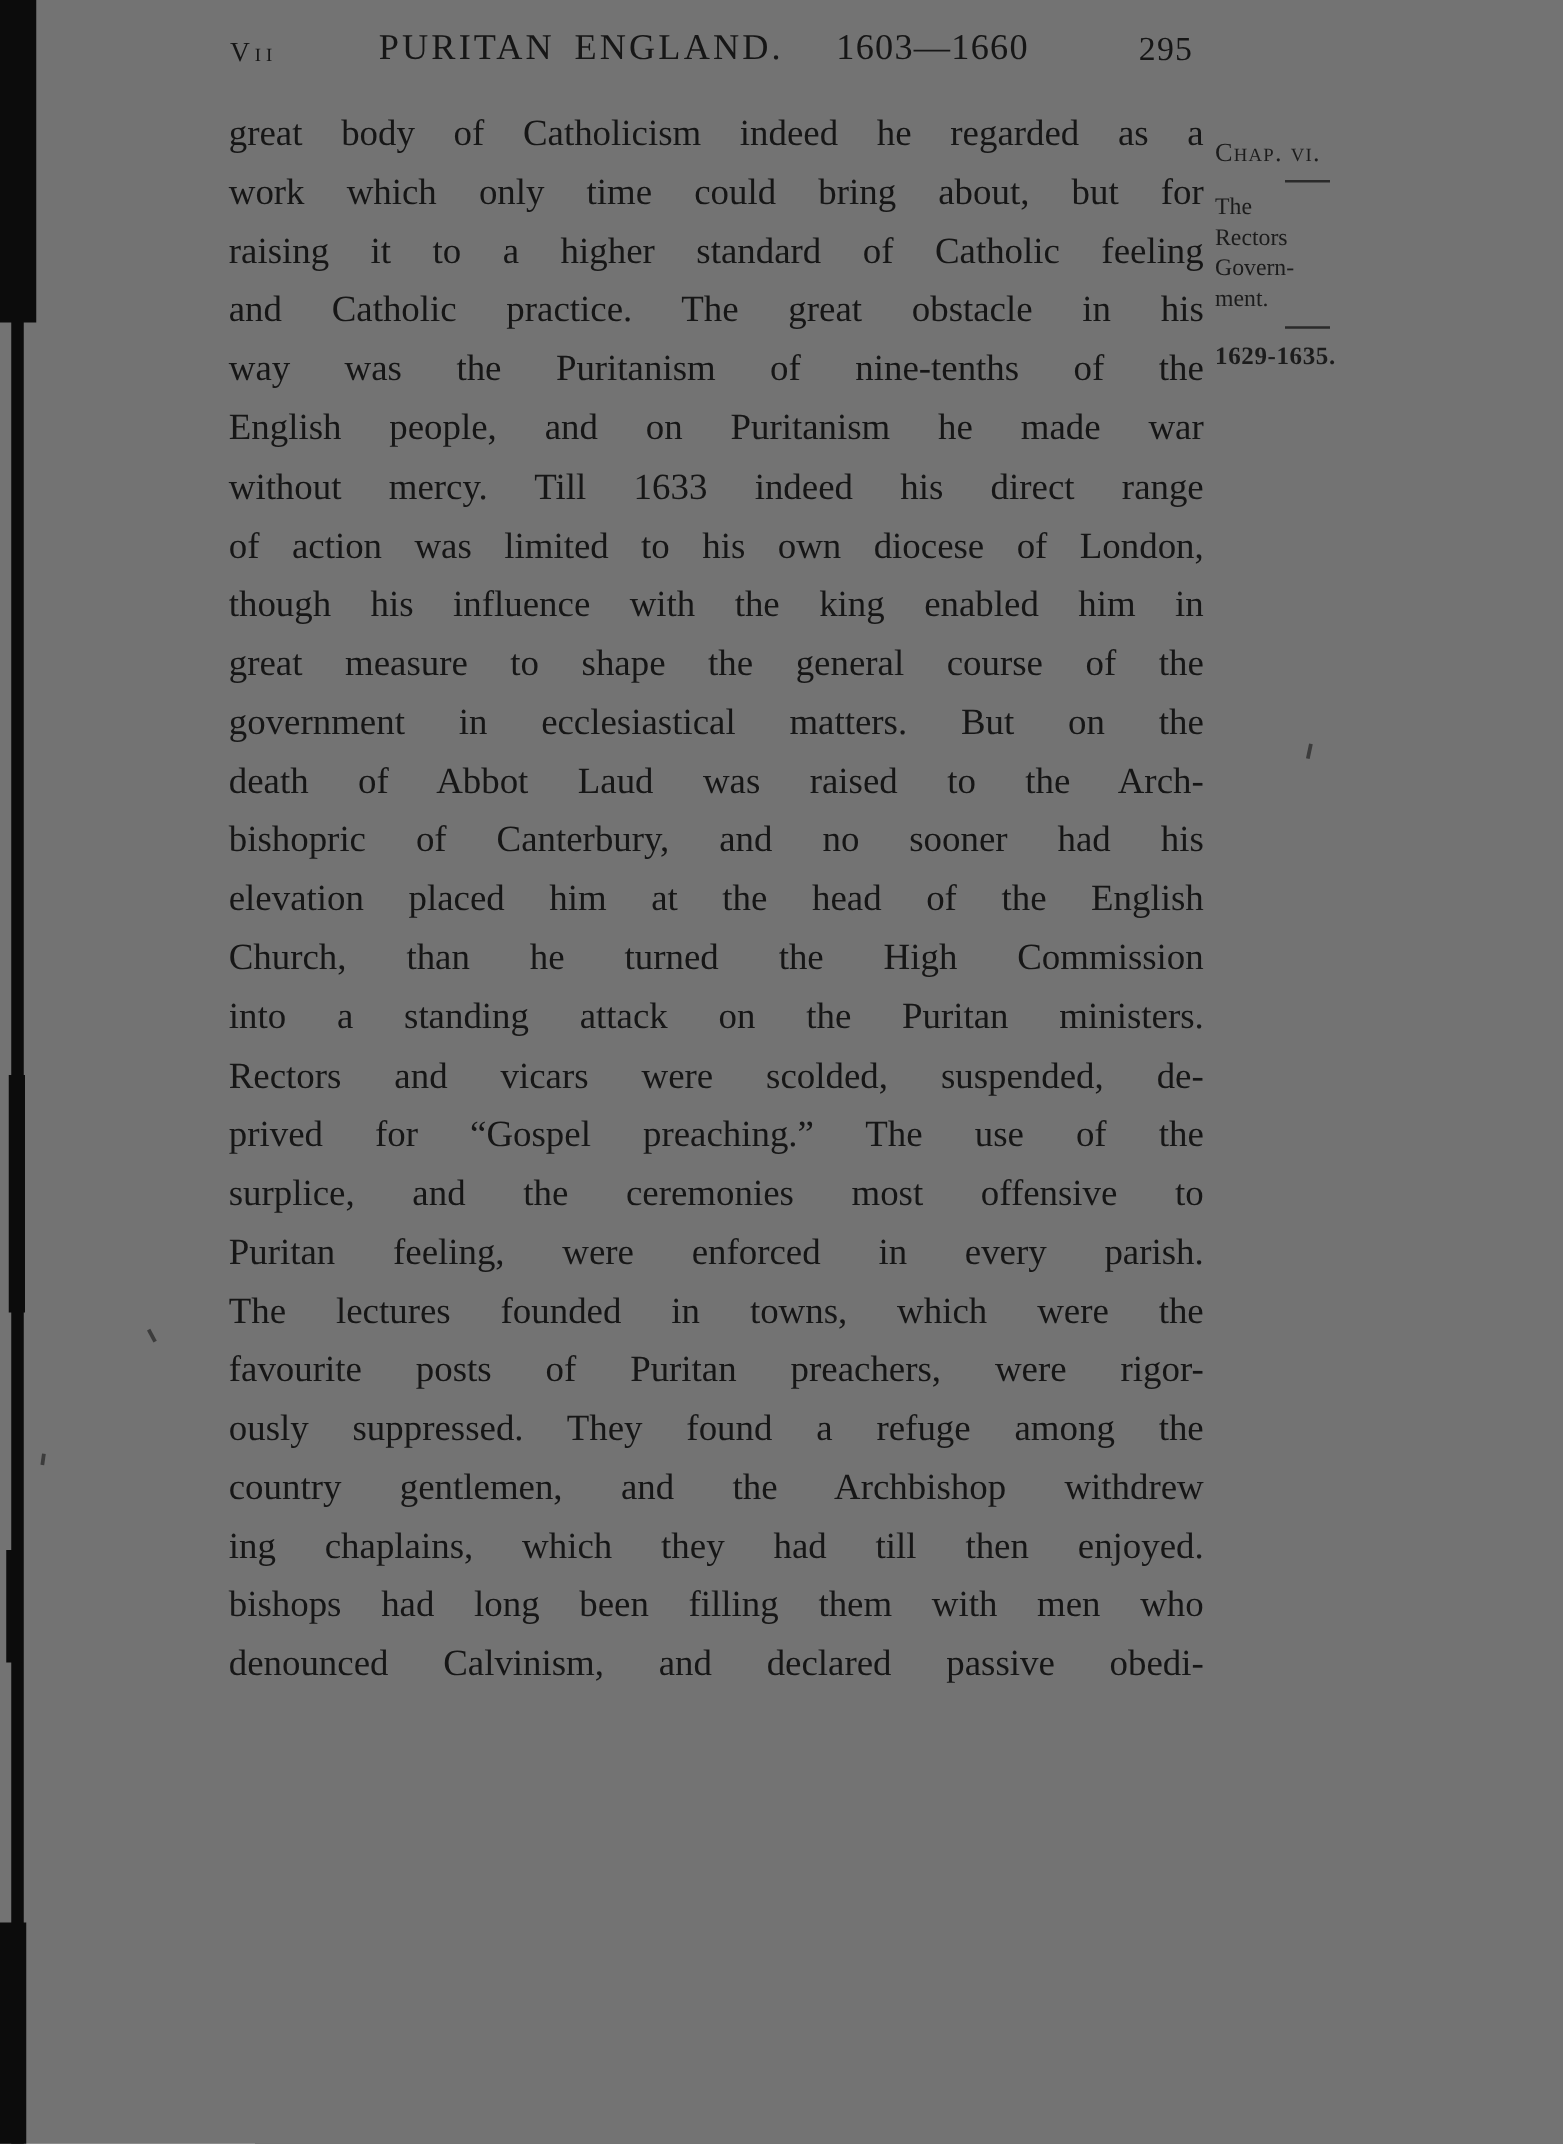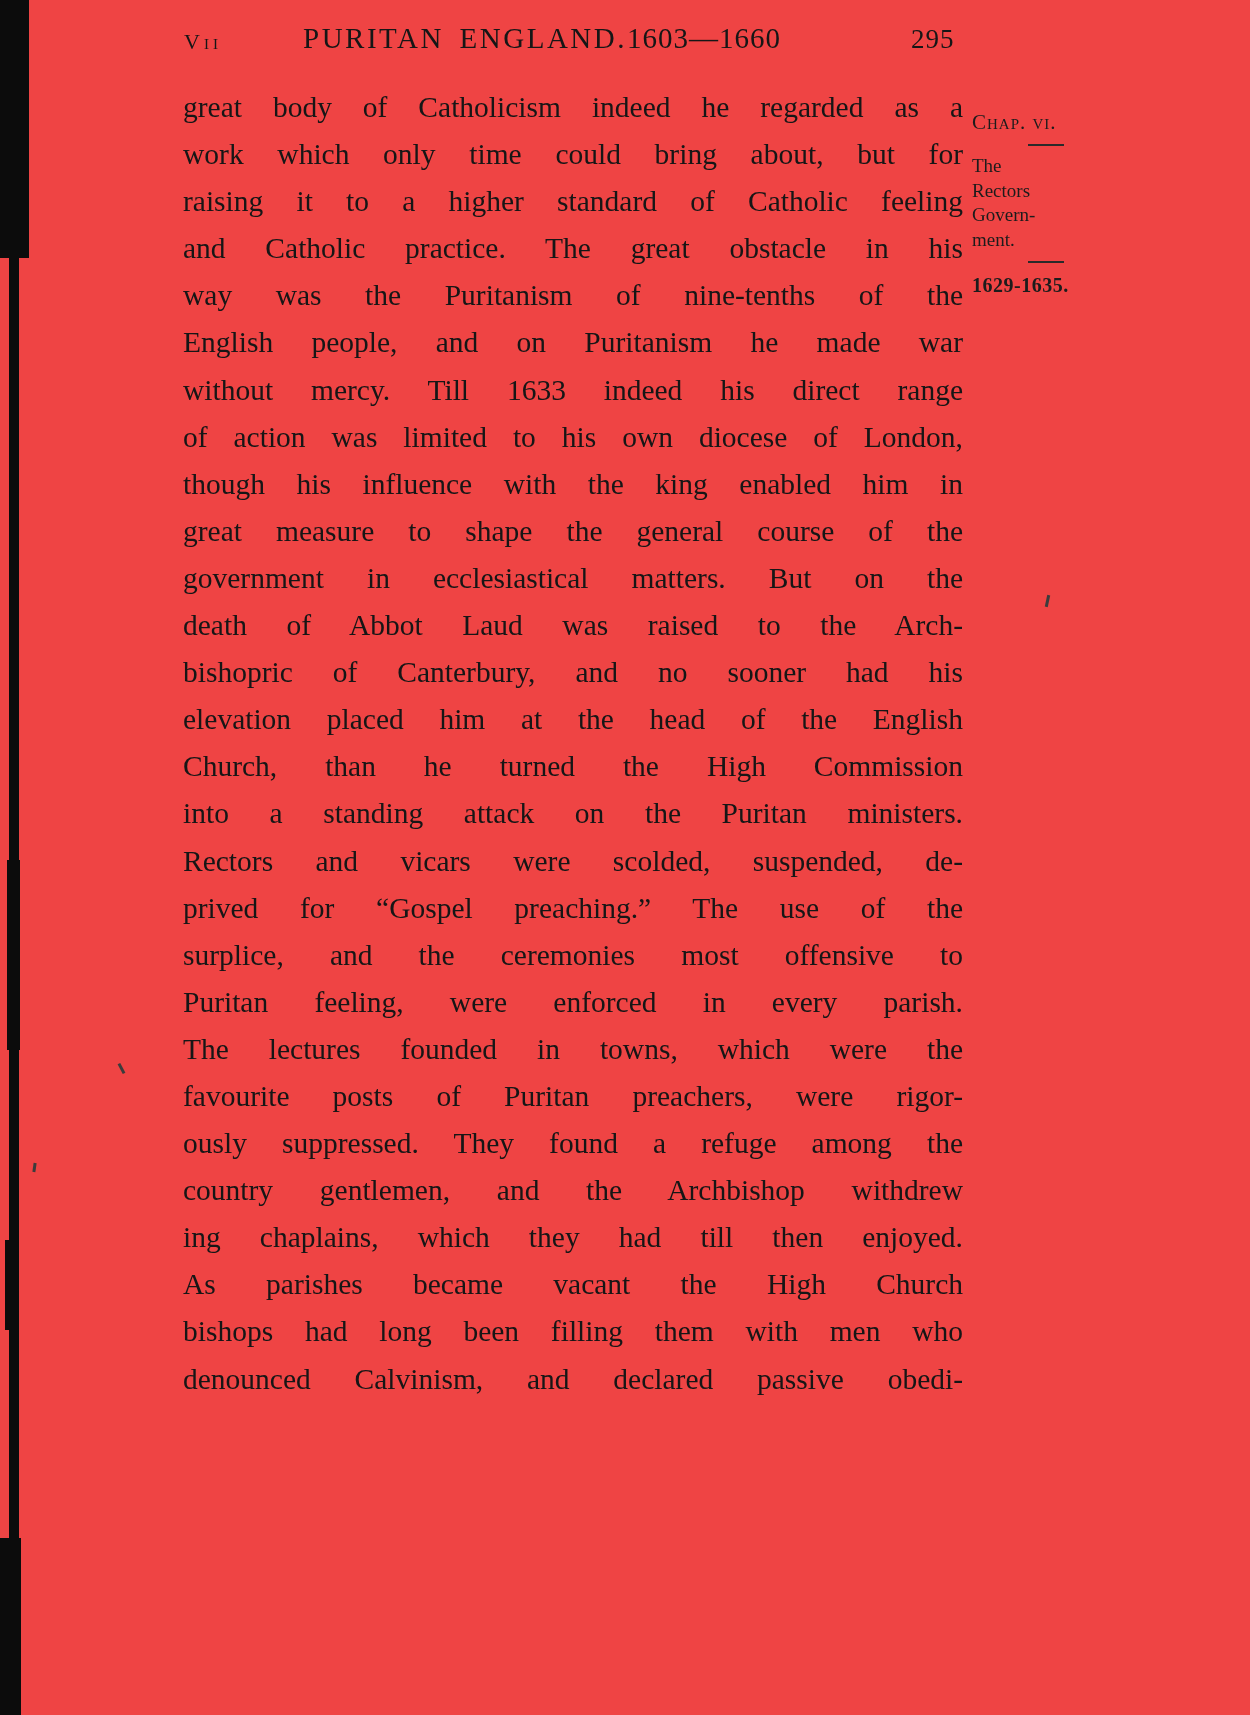--- a/index.html
+++ b/index.html
@@ -2,21 +2,21 @@
 <html><head>
 <meta charset="utf-8">
 <style>
   html,body{margin:0;padding:0;}
   body{
     width:1250px;height:1715px;position:relative;overflow:hidden;
     background:#ffffff;
     font-family:"Liberation Serif","DejaVu Serif",serif;
     color:#161616;
   }
-  .page{position:absolute;inset:0;background:#ef4444;}
+  .page{position:absolute;inset:0;background:#737373;}
 
   
   .gutter{position:absolute;left:0;top:0;width:36px;height:1715px;}
   .gutter div{position:absolute;background:#0c0c0c;}
   .g1{left:0;top:0;width:29px;height:258px;}
   .g2{left:9px;top:0;width:10px;height:1715px;background:#131313;}
   .g3{left:7px;top:860px;width:13px;height:190px;background:#2c2c2c;}
   .g4{left:0;top:1538px;width:21px;height:177px;}
   .g5{left:5px;top:1240px;width:12px;height:90px;background:#3a3a3a;}
 
@@ -26,21 +26,21 @@
     position:absolute;left:184px;top:9px;
     font-size:22px;letter-spacing:4px;font-variant:small-caps;
     text-transform:lowercase;
   }
   .h-chap::first-letter{text-transform:uppercase;}
   .h-title{
     position:absolute;left:303px;top:2px;
     font-size:29px;letter-spacing:2.5px;word-spacing:6px;
     white-space:nowrap;
   }
-  .h-dates{letter-spacing:1px;}
+  .h-dates{margin-left:42px;letter-spacing:1px;}
   .h-page{position:absolute;left:911px;top:4px;font-size:27px;letter-spacing:1px;}
 
   
   .body-text{
     position:absolute;left:183px;top:84px;width:780px;
     font-size:29.5px;
   }
   .body-text .line{
     height:47.1px;line-height:47.1px;
     text-align:justify;text-align-last:justify;
@@ -106,21 +106,20 @@
       <div class="line">into a standing attack on the Puritan ministers.</div>
       <div class="line">Rectors and vicars were scolded, suspended, de-</div>
       <div class="line">prived for “Gospel preaching.”  The use of the</div>
       <div class="line">surplice, and the ceremonies most offensive to</div>
       <div class="line">Puritan feeling, were enforced in every parish.</div>
       <div class="line">The lectures founded in towns, which were the</div>
       <div class="line">favourite posts of Puritan preachers, were rigor-</div>
       <div class="line">ously suppressed.  They found a refuge among the</div>
       <div class="line">country gentlemen, and the Archbishop withdrew</div>
       <div class="line">ing chaplains, which they had till then enjoyed.</div>
-      <div class="line">As parishes became vacant the High Church</div>
       <div class="line">bishops had long been filling them with men who</div>
       <div class="line">denounced Calvinism, and declared passive obedi-</div>
     </div>
 
   <aside class="sidenotes">
     <div class="sn-chap">Chap. VI.</div>
     <div class="sn-rule"></div>
     <div class="sn-section" id="sn-section">
         <div>The</div>
         <div>Rectors</div>

